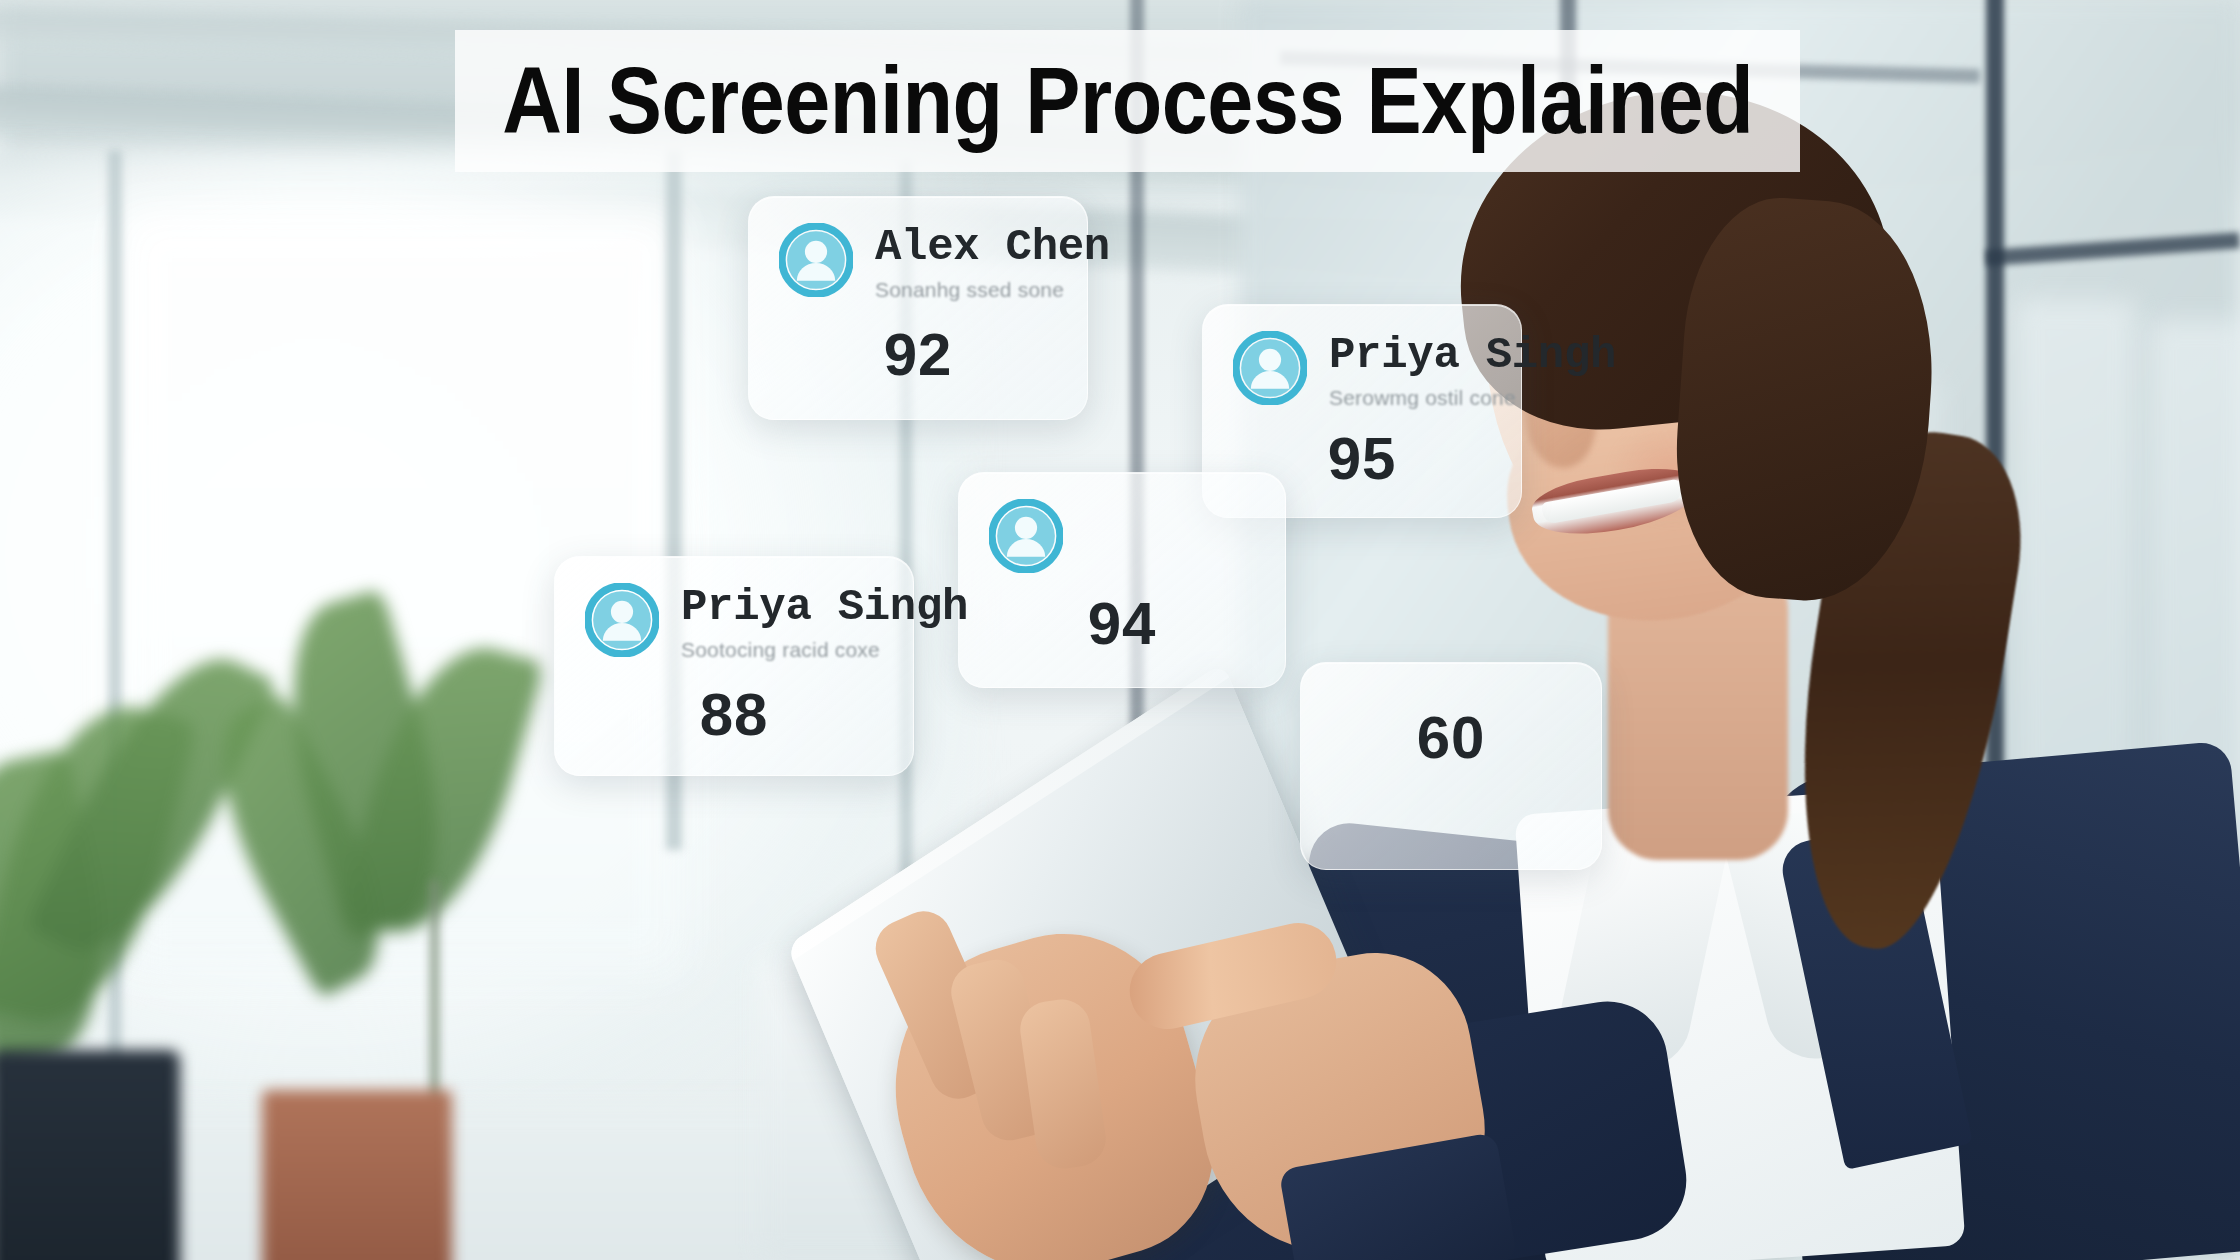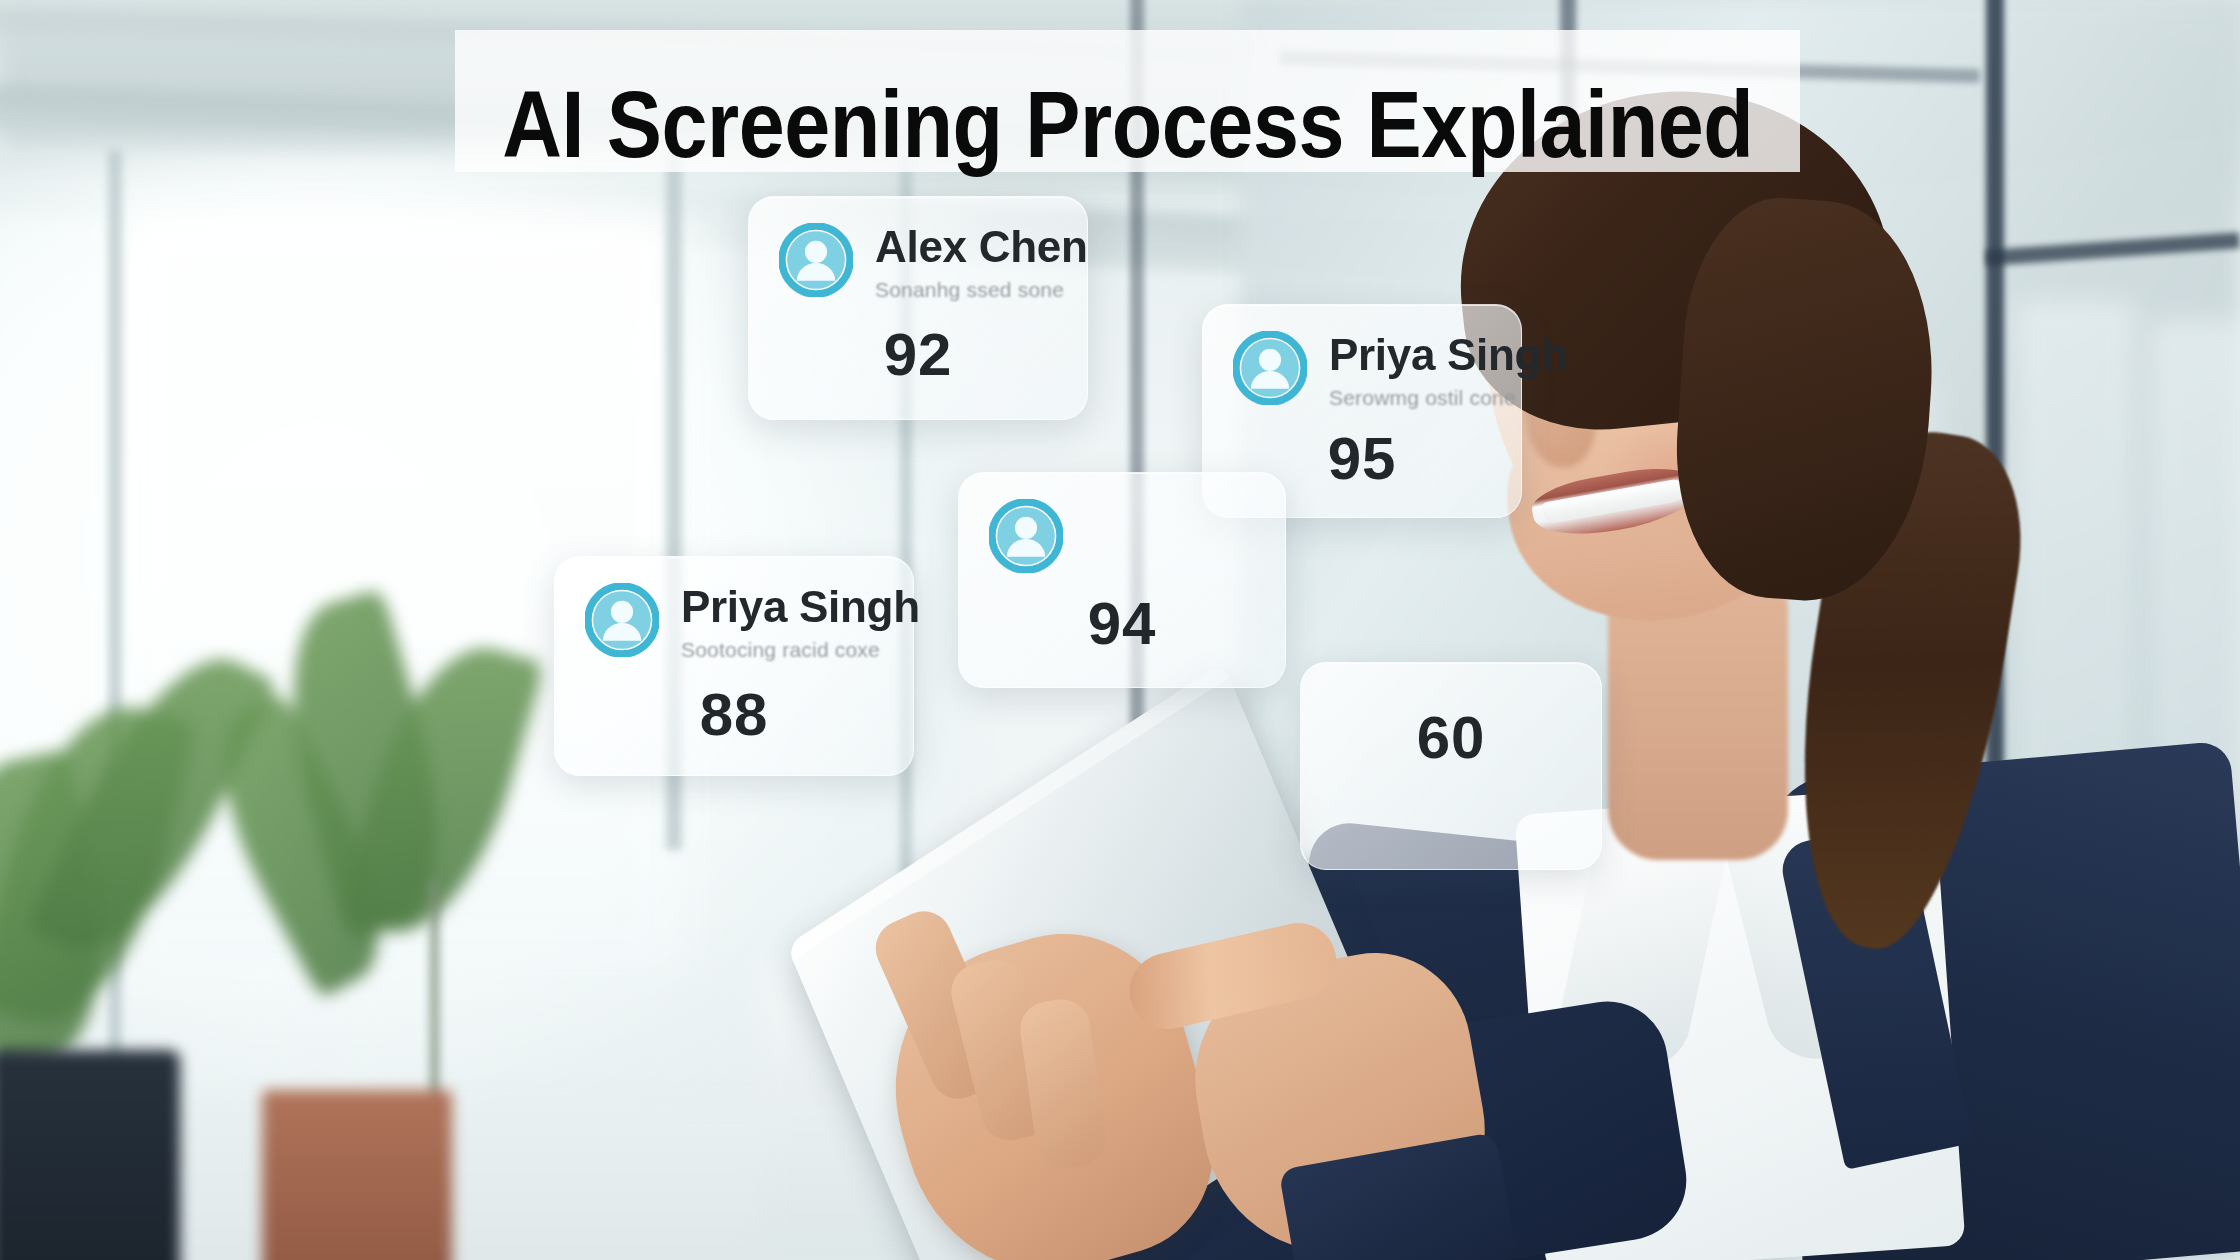--- a/index.html
+++ b/index.html
@@ -275,21 +275,21 @@
   }
   .cuff{
     position:absolute; left:1288px; top:1150px; width:220px; height:130px;
     background:linear-gradient(160deg,#263553,#18243c); border-radius:18px; transform:rotate(-10deg);
   }
 
   
   #title-banner{
     position:absolute; left:455px; top:30px; width:1345px; height:142px;
     background:rgba(255,255,255,0.80);
-    display:flex; align-items:flex-end; justify-content:center;
+    display:flex; align-items:center; justify-content:center;
     z-index:40;
   }
   #title-banner .title-text{
     font-family:"Liberation Sans Narrow","Liberation Sans", sans-serif;
     font-weight:bold;
     font-size:94px;
     line-height:1;
     color:#0a0a0a;
     letter-spacing:-0.5px;
     transform:scaleX(0.88);
@@ -302,21 +302,21 @@
     background:linear-gradient(140deg, rgba(255,255,255,0.80) 0%, rgba(252,254,255,0.66) 45%, rgba(244,249,251,0.58) 100%);
     border:1px solid rgba(255,255,255,0.55);
     border-radius:26px;
     box-shadow:0 10px 34px rgba(60,80,95,0.16), inset 0 1px 0 rgba(255,255,255,.7);
     padding:26px 30px 22px 30px;
   }
   .card-head{ display:flex; align-items:flex-start; gap:22px; }
   .avatar{ flex:0 0 auto; width:74px; height:74px; }
   .card-txt{ padding-top:2px; }
   .cand-name{
-    font-family:Liberation Sans, sans-serif;
+    font-family:Liberation Mono, monospace;
     font-weight:bold; font-size:44px; line-height:1.02; color:#23282c;
     white-space:nowrap; letter-spacing:-0.3px;
   }
   .cand-sub{
     font-family:"Liberation Sans", sans-serif;
     font-size:21px; color:#8c9499; margin-top:8px; white-space:nowrap;
     filter:blur(0.85px); opacity:.92; letter-spacing:.2px;
   }
   .cand-score{
     font-family:"Liberation Sans Narrow","Liberation Sans", sans-serif;

